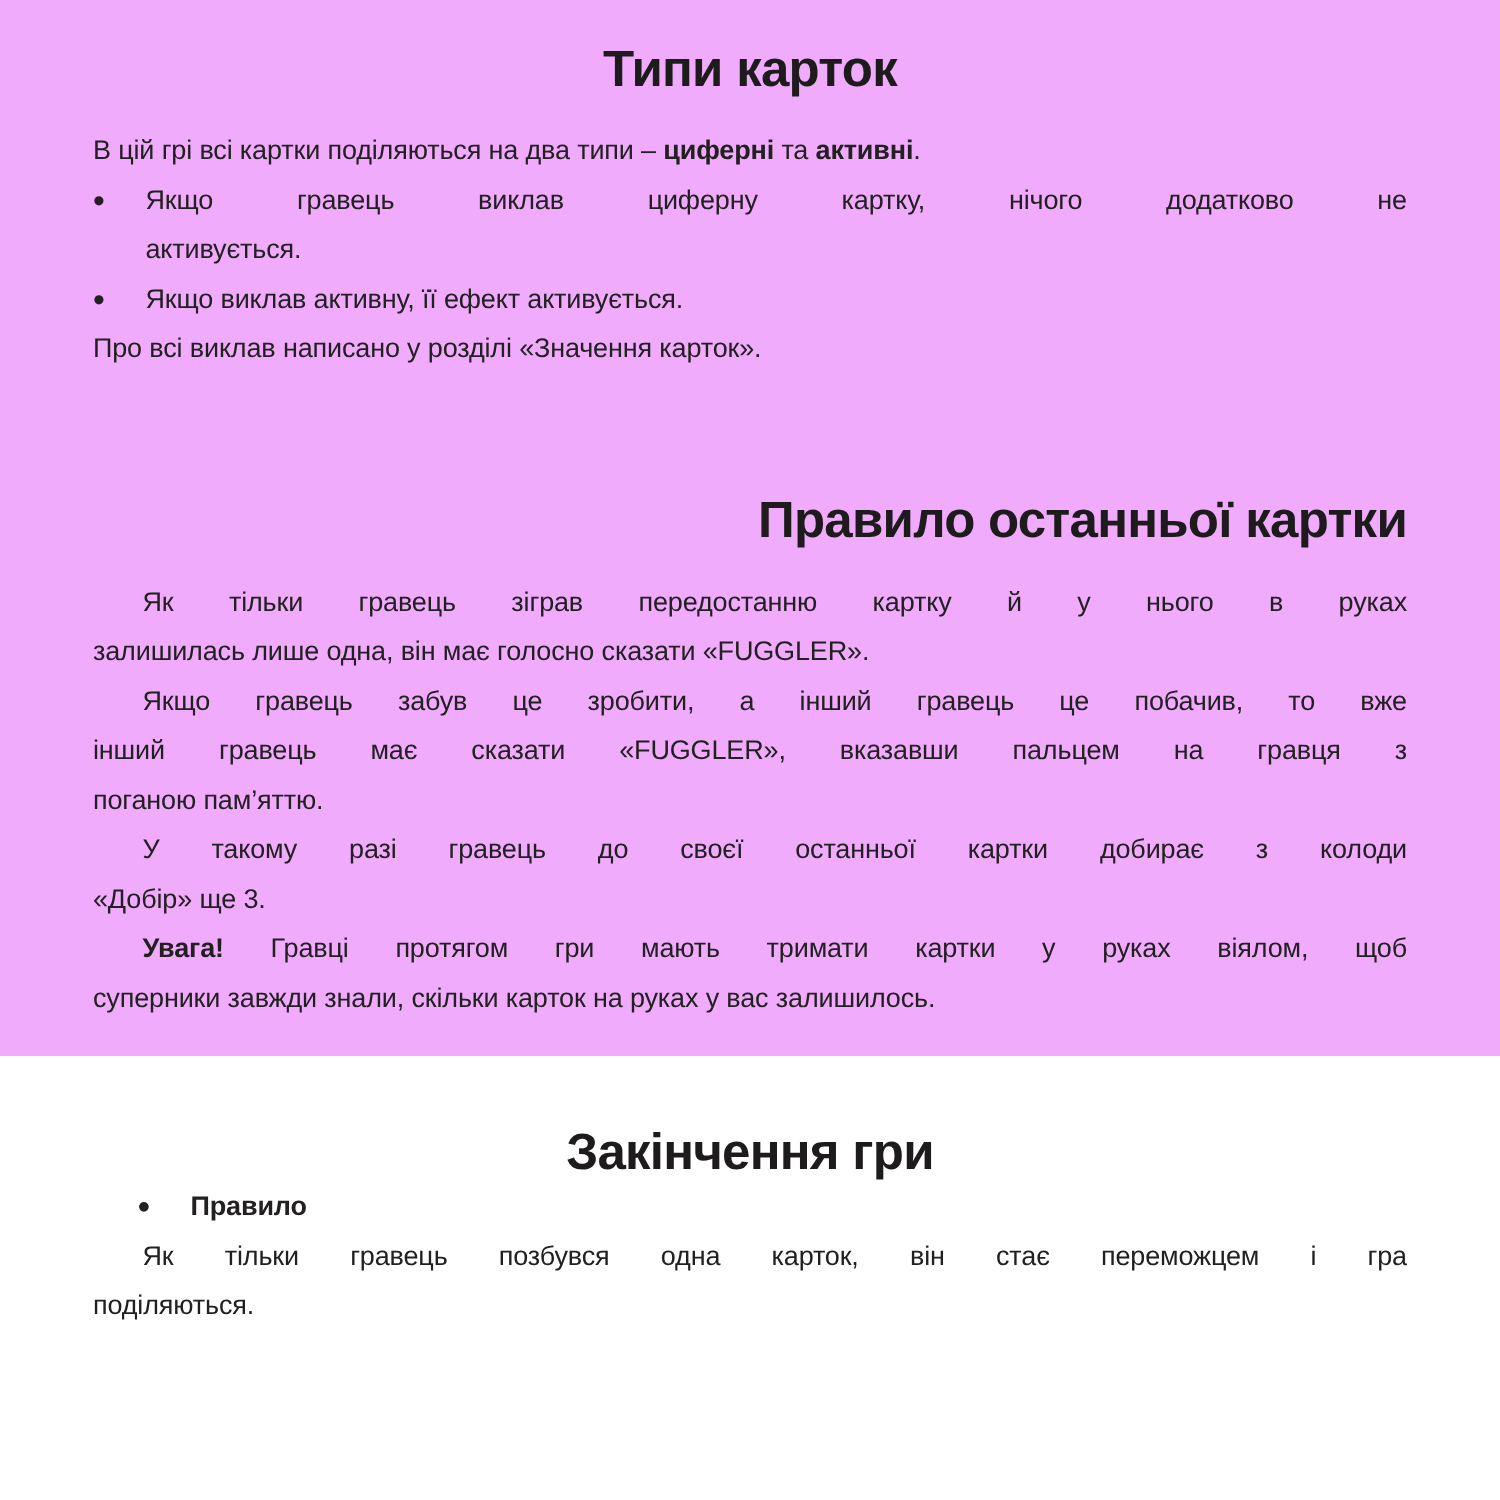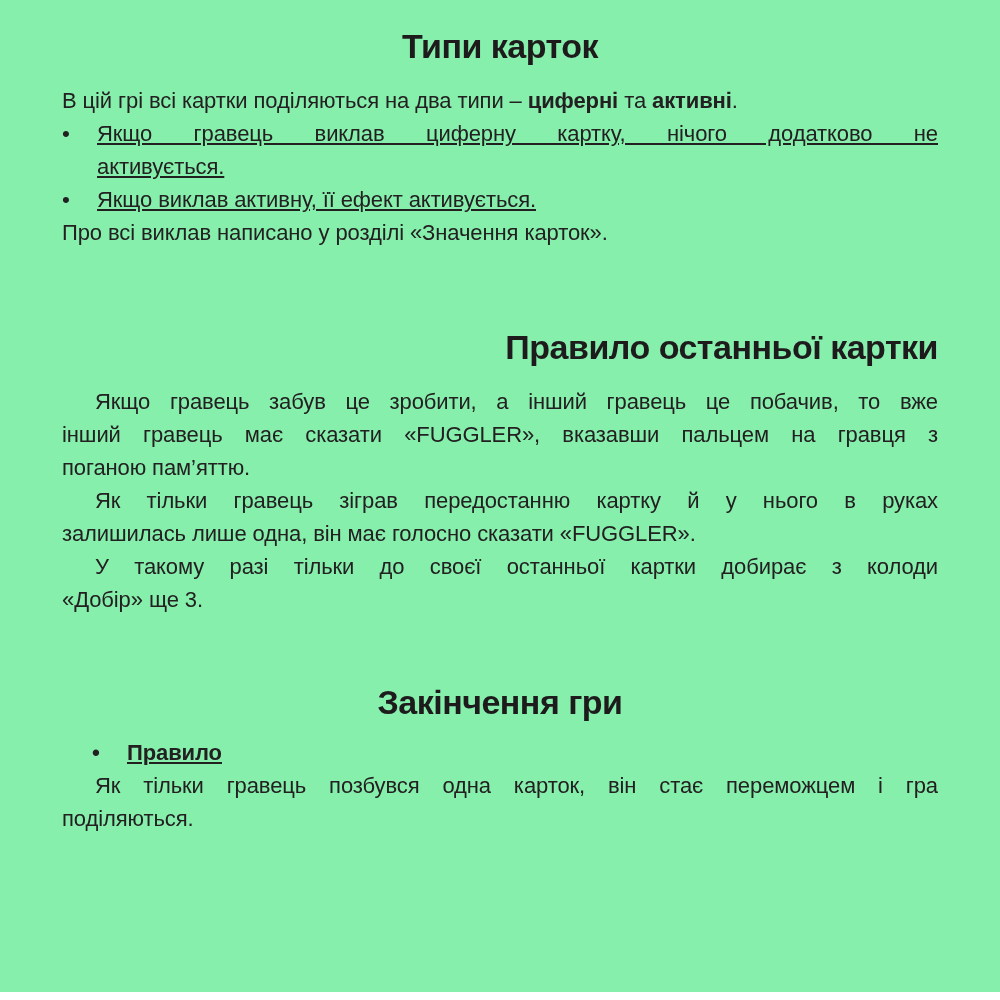--- a/index.html
+++ b/index.html
@@ -4,46 +4,46 @@
 <style>
   html,body{margin:0;padding:0;background:#ffffff;}
   body{
     width:1000px;height:1000px;overflow:hidden;
     font-family:"Liberation Sans","DejaVu Sans",sans-serif;
     color:#232021;
     -webkit-font-smoothing:antialiased;
   }
   .page{
     box-sizing:border-box;
-    width:1000px;height:992px;
+    width:1000px;height:704px;
     padding:26px 62px 0 62px;
-    background:#86efac;
+    background:#f0abfc;
   }
   h1{
     font-size:34px;line-height:40px;margin:0 0 18px 0;
     font-weight:700;text-align:center;color:#1d1b1c;
     letter-spacing:-0.5px;
   }
   h1.h2{margin-top:78px;text-align:right;}
-  h1.h3{margin-top:66px;margin-bottom:14px;}
+  h1.h3{margin-top:66px;margin-bottom:0;}
   .line,.jline{
-    font-size:22px;line-height:33px;
+    font-size:18px;line-height:33px;
     letter-spacing:-0.1px;
   }
   .jline{
     text-align:justify;
     text-align-last:justify;
   }
   .indent{padding-left:33px;}
   .bullet-item{display:flex;}
   .bullet-item .bullet{
     flex:0 0 35px;width:35px;
     font-size:22.5px;line-height:33px;
   }
-  .bullet-item .bullet-text{flex:1 1 auto;min-width:0;text-decoration:underline;}
+  .bullet-item .bullet-text{flex:1 1 auto;min-width:0;}
   .bullet-item.sq{padding-left:30px;}
   .bold{font-weight:700;}
 </style>
 </head>
 <body>
 
 <div class="page">
 
   <h1>Типи карток</h1>
 
@@ -62,35 +62,39 @@
     <div class="bullet-text">
       <div class="line">Якщо виклав активну, її ефект активується.</div>
     </div>
   </div>
 
   <div class="line">Про всі виклав написано у розділі «Значення карток».</div>
 
   <h1 class="h2">Правило останньої картки</h1>
 
   <div>
+    <div class="jline indent">Як тільки гравець зіграв передостанню картку й у нього в руках</div>
+    <div class="line">залишилась лише одна, він має голосно сказати «FUGGLER».</div>
+  </div>
+
+  <div>
     <div class="jline indent">Якщо гравець забув це зробити, а інший гравець це побачив, то вже</div>
     <div class="jline">інший гравець має сказати «FUGGLER», вказавши пальцем на гравця з</div>
     <div class="line">поганою пам’яттю.</div>
   </div>
 
   <div>
-    <div class="jline indent">Як тільки гравець зіграв передостанню картку й у нього в руках</div>
-    <div class="line">залишилась лише одна, він має голосно сказати «FUGGLER».</div>
+    <div class="jline indent">У такому разі гравець до своєї останньої картки добирає з колоди</div>
+    <div class="line">«Добір» ще 3.</div>
   </div>
 
   <div>
-    <div class="jline indent">У такому разі тільки до своєї останньої картки добирає з колоди</div>
-    <div class="line">«Добір» ще 3.</div>
+    <div class="jline indent"><span class="bold">Увага!</span><span> Гравці протягом гри мають тримати картки у руках віялом, щоб</span></div>
+    <div class="line">суперники завжди знали, скільки карток на руках у вас залишилось.</div>
   </div>
-
 
   <h1 class="h3">Закінчення гри</h1>
 
 
   <div class="bullet-item sq">
     <span class="bullet bold">•</span>
     <div class="bullet-text">
       <div class="line bold">Правило</div>
     </div>
   </div>

